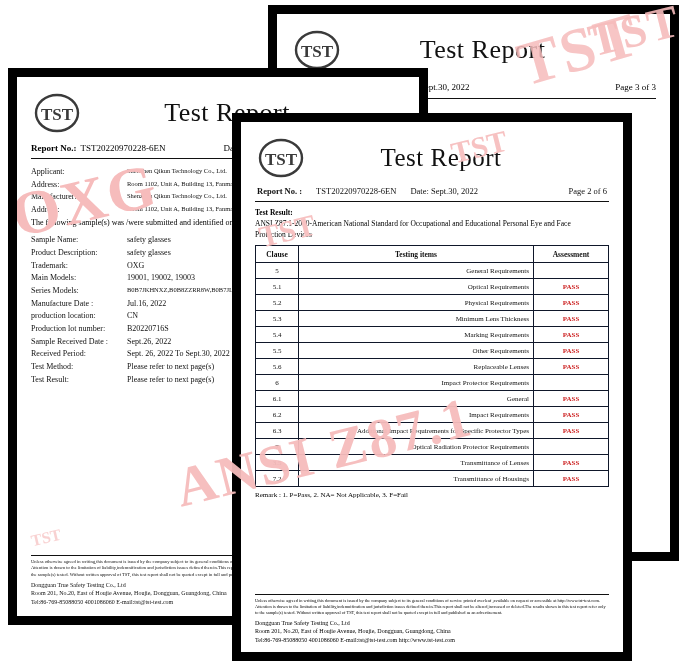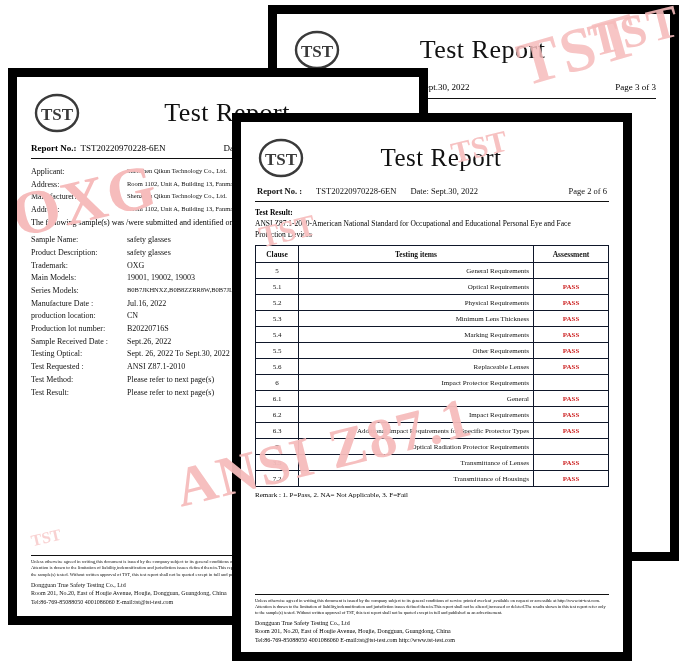--- a/index.html
+++ b/index.html
@@ -292,26 +292,22 @@
       </div>
       <div class="p1-row">
         <div class="p1-label">Production lot number:</div>
         <div class="p1-val">B20220716S</div>
       </div>
       <div class="p1-row">
         <div class="p1-label">Sample Received Date :</div>
         <div class="p1-val">Sept.26, 2022</div>
       </div>
       <div class="p1-row">
-        <div class="p1-label">Testing Optical:</div>
+        <div class="p1-label">Received Period:</div>
         <div class="p1-val">Sept. 26, 2022 To Sept.30, 2022</div>
-      </div>
-      <div class="p1-row">
-        <div class="p1-label">Test Requested :</div>
-        <div class="p1-val">ANSI Z87.1-2010</div>
       </div>
       <div class="p1-row">
         <div class="p1-label">Test Method:</div>
         <div class="p1-val">Please refer to next page(s)</div>
       </div>
       <div class="p1-row">
         <div class="p1-label">Test Result:</div>
         <div class="p1-val">Please refer to next page(s)</div>
       </div>
     </div>

